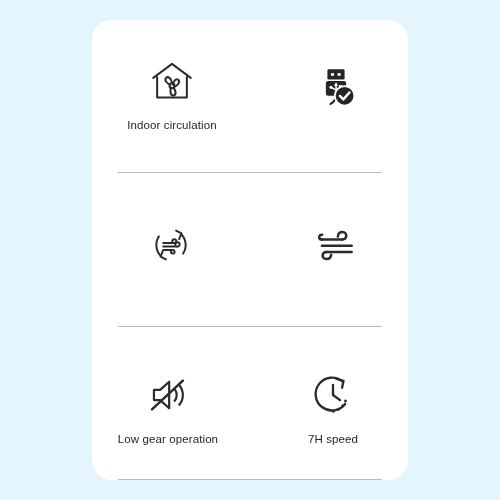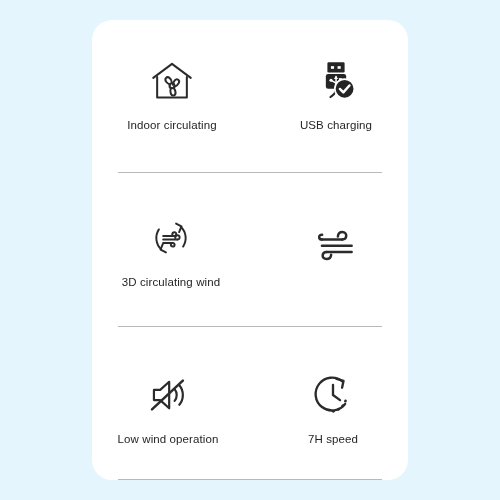--- a/index.html
+++ b/index.html
@@ -108,21 +108,21 @@
           <div class="icon-box">
             <svg viewBox="0 0 64 64" fill="none" stroke="#2b2b2b" stroke-width="2.6" stroke-linecap="round" stroke-linejoin="round">
               <path d="M8 28 L32 10 L56 28"></path>
               <path d="M13 27 L13 53 L51 53 L51 27"></path>
               <circle cx="32" cy="38" r="3.2"></circle>
               <path d="M32 34.8 C31.5 28 26.5 25.5 24.2 28.4 C22 31.2 25.5 35 29.6 36.6"></path>
               <path d="M34.6 39.8 C40.8 37.2 42.8 32 39.7 30.2 C36.7 28.4 33.8 32.7 33.1 36.9"></path>
               <path d="M30.6 40.6 C28.6 46.9 31.2 51.6 34.5 50.4 C37.8 49.2 36.6 44.2 34.2 40.8"></path>
             </svg>
           </div>
-          <div class="feature-label">Indoor circulating</div>
+          <div class="feature-label">Indoor circulation</div>
         </div>
 
         <div class="feature-cell cell-right">
           <div class="icon-box">
             <svg viewBox="0 0 64 64" fill="#252525">
               <rect x="21" y="8" width="22" height="13" rx="1.5"></rect>
               <rect x="25.5" y="13" width="4" height="3.4" fill="#ffffff"></rect>
               <rect x="34" y="13" width="4" height="3.4" fill="#ffffff"></rect>
               <rect x="19" y="23" width="26" height="19" rx="3"></rect>
               <g fill="#ffffff">
@@ -131,21 +131,20 @@
                 <path d="M32.1 33.6 L26.4 30.3 L25.5 31.9 L32.1 35.7 Z"></path>
                 <circle cx="25.6" cy="31.1" r="2"></circle>
                 <path d="M31.9 33.6 L37.6 30.3 L38.5 31.9 L31.9 35.7 Z"></path>
                 <rect x="35.7" y="28.3" width="3.8" height="3.8"></rect>
               </g>
               <path d="M32 42 C32 49 28 50 25 52.5" stroke="#252525" stroke-width="2.8" fill="none" stroke-linecap="round"></path>
               <circle cx="43" cy="42" r="12.5" fill="#252525" stroke="#ffffff" stroke-width="2.2"></circle>
               <path d="M37 42.2 L41.4 46.6 L49.2 37.8" stroke="#ffffff" stroke-width="3.2" fill="none" stroke-linecap="round" stroke-linejoin="round"></path>
             </svg>
           </div>
-          <div class="feature-label">USB charging</div>
         </div>
 
         <div class="row-divider"></div>
       </div>
 
       <div class="feature-row row-2">
 
         <div class="feature-cell cell-left">
           <div class="icon-box">
             <svg viewBox="0 0 64 64" fill="none" stroke="#2b2b2b" stroke-width="2.5" stroke-linecap="round" stroke-linejoin="round">
@@ -154,21 +153,20 @@
               <path d="M38.5 13.6 L45.4 17.2 L42.4 24.4"></path>
               <path d="M25.5 50.4 L18.6 46.8 L21.6 39.6"></path>
               <path d="M22 29.5 L36 29.5"></path>
               <path d="M22 34 L40 34"></path>
               <path d="M22 38.5 L34 38.5"></path>
               <path d="M36 29.5 C39.5 29.5 39.8 24.6 36.4 24.6 C34.2 24.6 33.6 26.6 33.6 27.8"></path>
               <path d="M40 34 C43.8 34 44.2 28.6 40.4 28.6 C38.1 28.6 37.4 30.8 37.4 32.1"></path>
               <path d="M34 38.5 C37.3 38.5 37.6 43 34.4 43 C32.4 43 31.8 41.2 31.8 40.1"></path>
             </svg>
           </div>
-          <div class="feature-label">3D circulating wind</div>
         </div>
 
         <div class="feature-cell cell-right">
           <div class="icon-box">
             <svg viewBox="0 0 64 64" fill="none" stroke="#2b2b2b" stroke-width="3.2" stroke-linecap="round" stroke-linejoin="round">
               <path d="M14 25 L40 25"></path>
               <path d="M14 33 L52 33"></path>
               <path d="M20 41 L52 41"></path>
               <path d="M40 25 C46.5 25 47 15.5 40.2 15.5 C36.2 15.5 34.6 18.6 34.4 21.2"></path>
               <path d="M20 41 C13.5 41 13 50 19.8 50 C23.8 50 25.6 47 25.8 44.4"></path>
@@ -184,21 +182,21 @@
 
         <div class="feature-cell cell-left">
           <div class="icon-box">
             <svg viewBox="0 0 64 64" fill="none" stroke="#2b2b2b" stroke-width="2.8" stroke-linecap="round" stroke-linejoin="round">
               <path d="M14 25.5 L14 38.5 L22 38.5 L33.5 49 L33.5 15 L22 25.5 Z"></path>
               <path d="M40.5 24.5 C44 28.8 44 35.2 40.5 39.5"></path>
               <path d="M46.5 19.5 C52.5 26.5 52.5 37.5 46.5 44.5"></path>
               <path d="M11.5 50.5 L51 13.5" stroke-width="3.2"></path>
             </svg>
           </div>
-          <div class="feature-label">Low wind operation</div>
+          <div class="feature-label">Low gear operation</div>
         </div>
 
         <div class="feature-cell cell-right">
           <div class="icon-box">
             <svg viewBox="0 0 64 64" fill="none" stroke="#2b2b2b" stroke-width="3" stroke-linecap="round" stroke-linejoin="round">
               <path d="M44 14.5 A21 21 0 1 0 47.5 43.5"></path>
               <path d="M36.5 11.5 L45.5 13.8 L43.6 22.6"></path>
               <path d="M48 39.5 A21 21 0 0 1 32 53" stroke-dasharray="0.5 6.5" stroke-width="3.4"></path>
               <path d="M32 19 L32 32 L41 38.5"></path>
             </svg>

